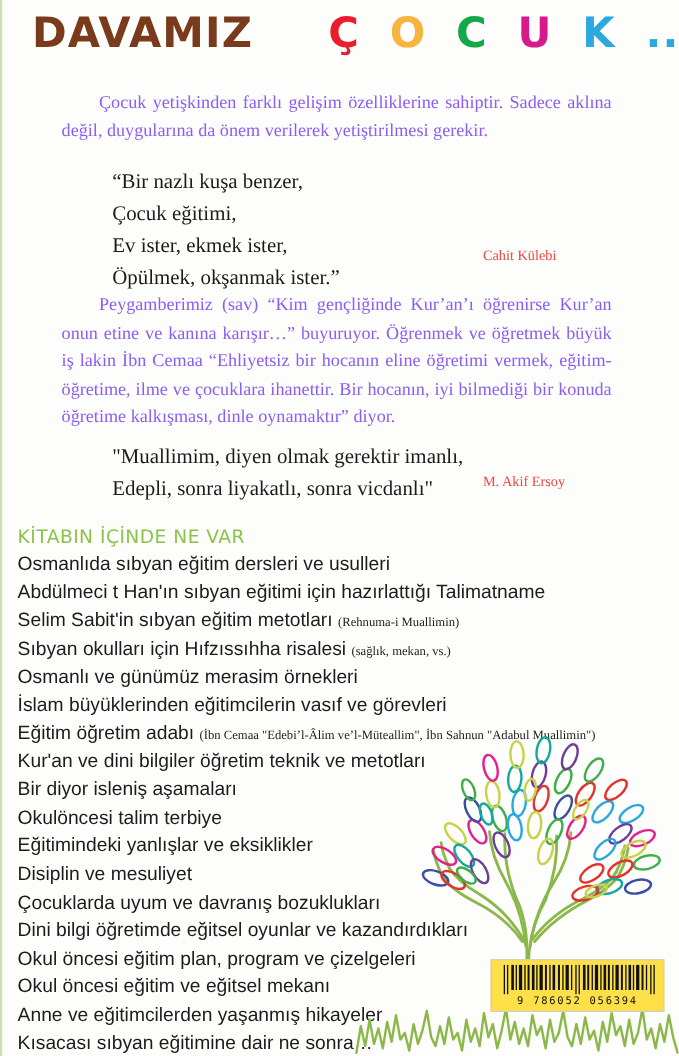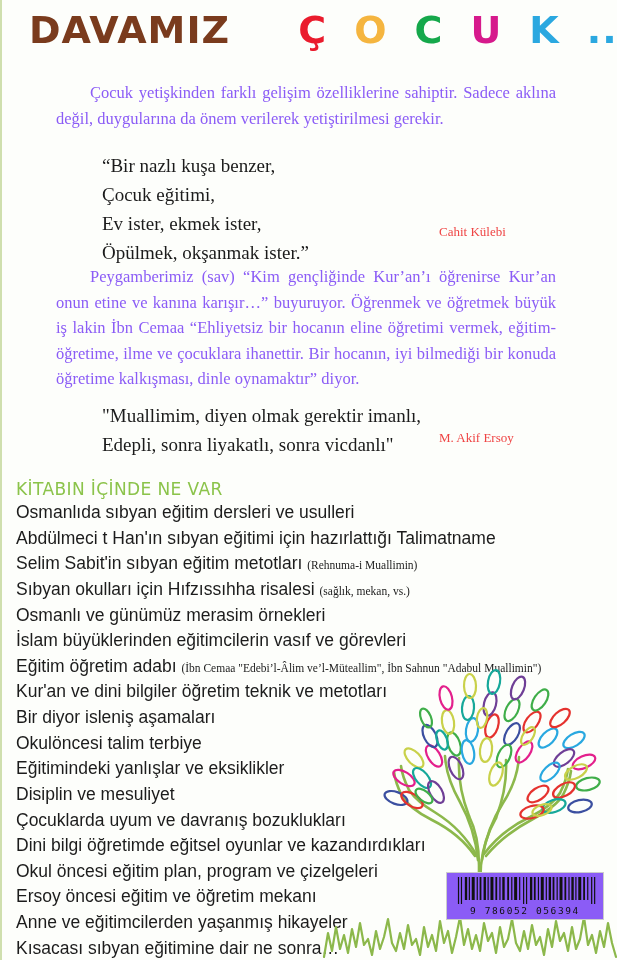--- a/index.html
+++ b/index.html
@@ -122,21 +122,21 @@
     pointer-events: none;
   }
 
   
   #barcode-box {
     position: absolute;
     left: 444px;
     top: 872px;
     width: 158px;
     height: 48px;
-    background: #8b5cf6;
+    background: #fde047;
     border: 1px solid #cccccc;
     box-sizing: border-box;
     padding: 4px 5px 2px 5px;
   }
   #barcode-bars {
     width: 100%;
     height: 27px;
     display: block;
   }
   #barcode-number {
@@ -187,21 +187,21 @@
       <li><span>İslam büyüklerinden eğitimcilerin vasıf ve görevleri</span></li>
       <li><span>Eğitim öğretim adabı</span> <span class="sub">(İbn Cemaa "Edebi’l-Âlim ve’l-Müteallim",  İbn Sahnun "Adabul Muallimin")</span></li>
       <li><span>Kur'an ve dini bilgiler öğretim teknik ve metotları</span></li>
       <li><span>Bir diyor isleniş aşamaları</span></li>
       <li><span>Okulöncesi talim terbiye</span></li>
       <li><span>Eğitimindeki yanlışlar ve eksiklikler</span></li>
       <li><span>Disiplin ve mesuliyet</span></li>
       <li><span>Çocuklarda uyum ve davranış bozuklukları</span></li>
       <li><span>Dini bilgi öğretimde eğitsel oyunlar ve kazandırdıkları</span></li>
       <li><span>Okul öncesi eğitim plan, program ve çizelgeleri</span></li>
-      <li><span>Ersoy öncesi eğitim ve öğretim mekanı</span></li>
+      <li><span>Okul öncesi eğitim ve eğitsel mekanı</span></li>
       <li><span>Anne ve eğitimcilerden yaşanmış hikayeler</span></li>
       <li><span>Kısacası sıbyan eğitimine dair ne sonra…</span></li>
     </ul>
 
   <svg id="tree-art" viewBox="0 0 283 250" xmlns="http://www.w3.org/2000/svg">
     <g id="tree-branches" fill="none" stroke="#8cb84b" stroke-width="2.6" stroke-linecap="round">
       <path d="M143 248 L143 205 C143 185 140 170 133 156"></path>
       <path d="M143 248 L145 205 C147 186 152 172 160 158"></path>
       <path d="M139 196 C128 180 112 168 96 160 C82 153 72 146 66 136"></path>
       <path d="M141 196 C131 178 116 163 100 153 C88 146 79 139 73 130"></path>

